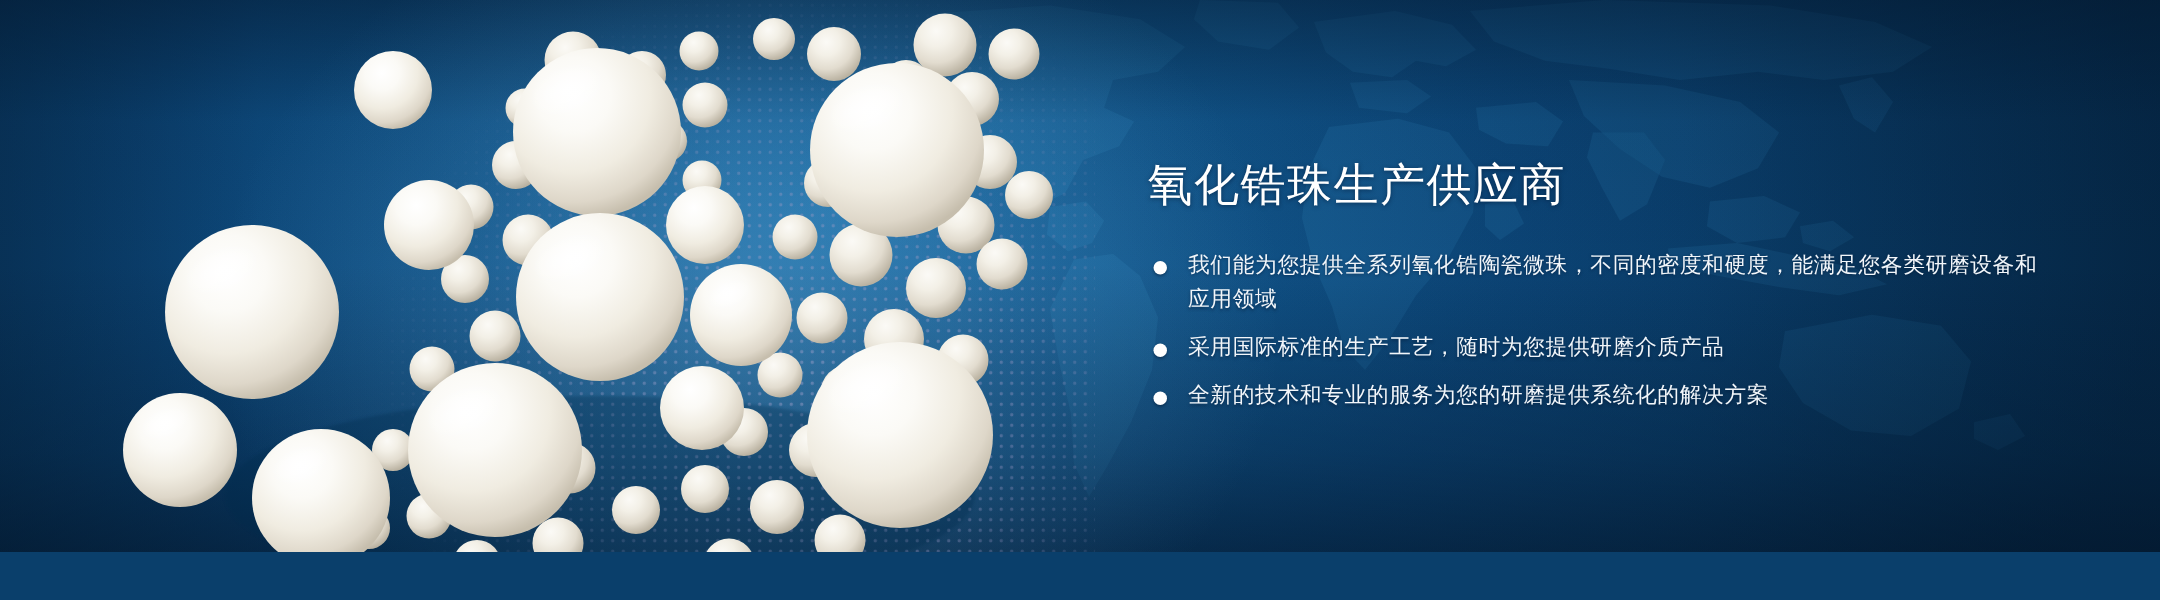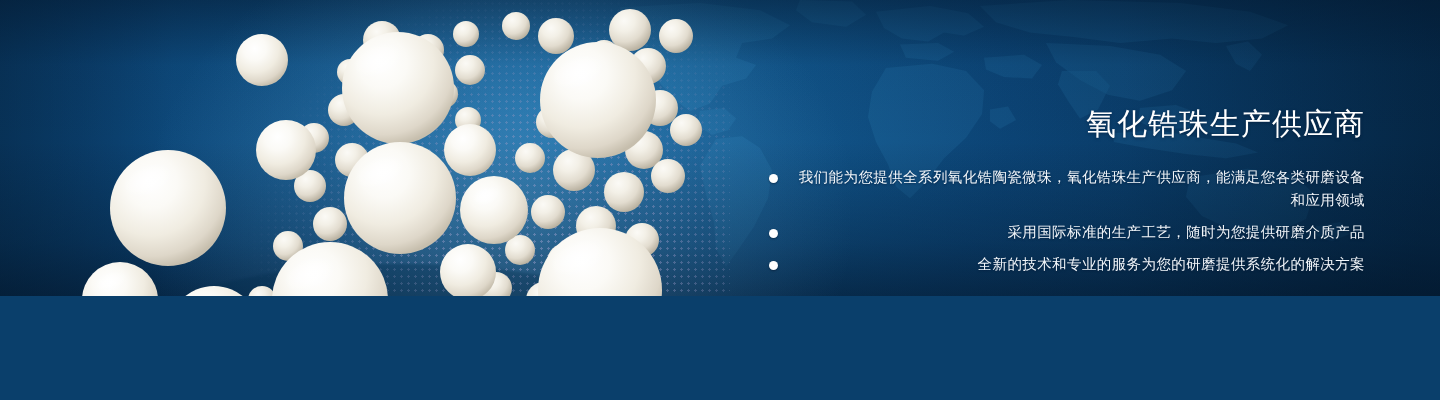--- a/index.html
+++ b/index.html
@@ -7,24 +7,23 @@
     padding: 0;
     background: #0a3f6b;
   }
   body {
     font-family: "Liberation Sans", "DejaVu Sans", sans-serif;
   }
 
   .banner {
     position: relative;
     width: 1440px;
-    height: 296px;
+    height: 368px;
     overflow: hidden;
     background: #0b4372;
-    text-align: right;
   }
 
   
   .bg-base {
     position: absolute;
     inset: 0;
     background:
       radial-gradient(ellipse 900px 560px at 38% 38%, #1b6ea8 0%, #12578d 26%, #0c4679 52%, #093a65 76%, #062d50 100%);
   }
   .bg-vignette {
@@ -285,21 +284,21 @@
         <ellipse cx="110" cy="282" rx="17" ry="10" fill="url(#spec)" transform="rotate(-22 110 282)"></ellipse>
       </g>
     </svg>
   </div>
 
   <div class="copy">
     <h1 class="headline">氧化锆珠生产供应商</h1>
     <ul class="bullets">
       <li class="bullet">
         <span class="bullet-dot"></span>
-        <span class="bullet-text">我们能为您提供全系列氧化锆陶瓷微珠，氧化锆珠生产供应商，能满足您各类研磨设备和应用领域</span>
+        <span class="bullet-text">我们能为您提供全系列氧化锆陶瓷微珠，不同的密度和硬度，能满足您各类研磨设备和应用领域</span>
       </li>
       <li class="bullet">
         <span class="bullet-dot"></span>
         <span class="bullet-text">采用国际标准的生产工艺，随时为您提供研磨介质产品</span>
       </li>
       <li class="bullet">
         <span class="bullet-dot"></span>
         <span class="bullet-text">全新的技术和专业的服务为您的研磨提供系统化的解决方案</span>
       </li>
     </ul>

